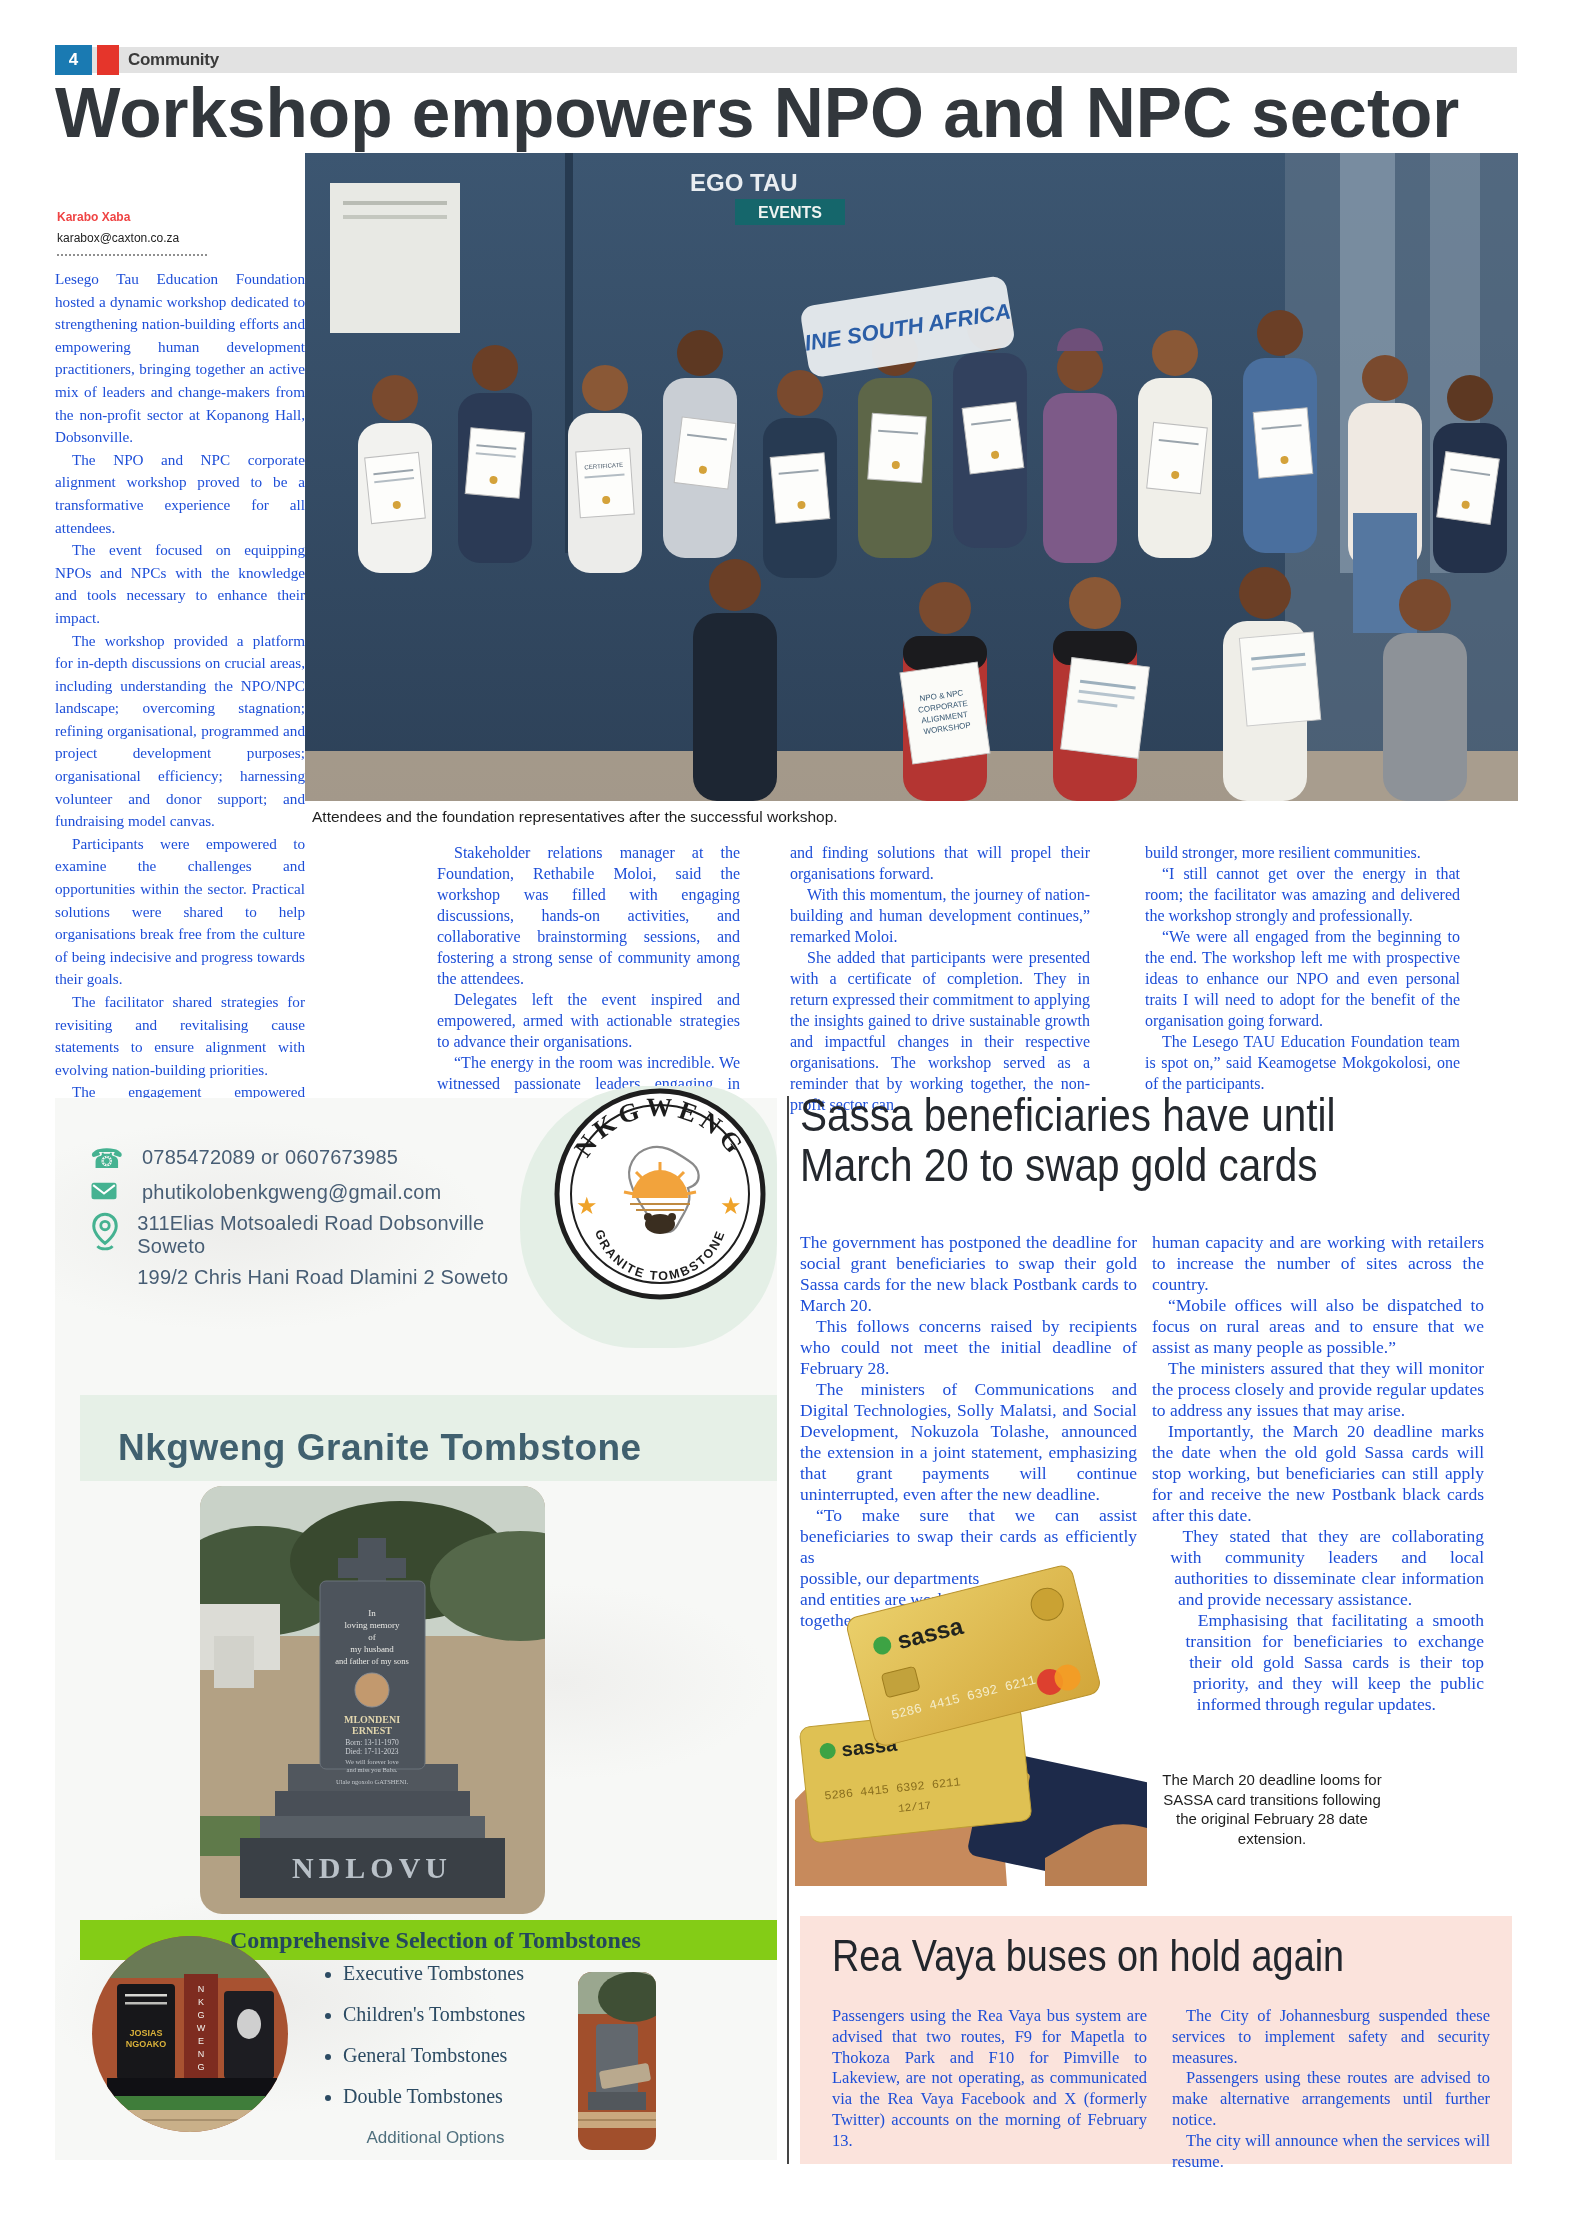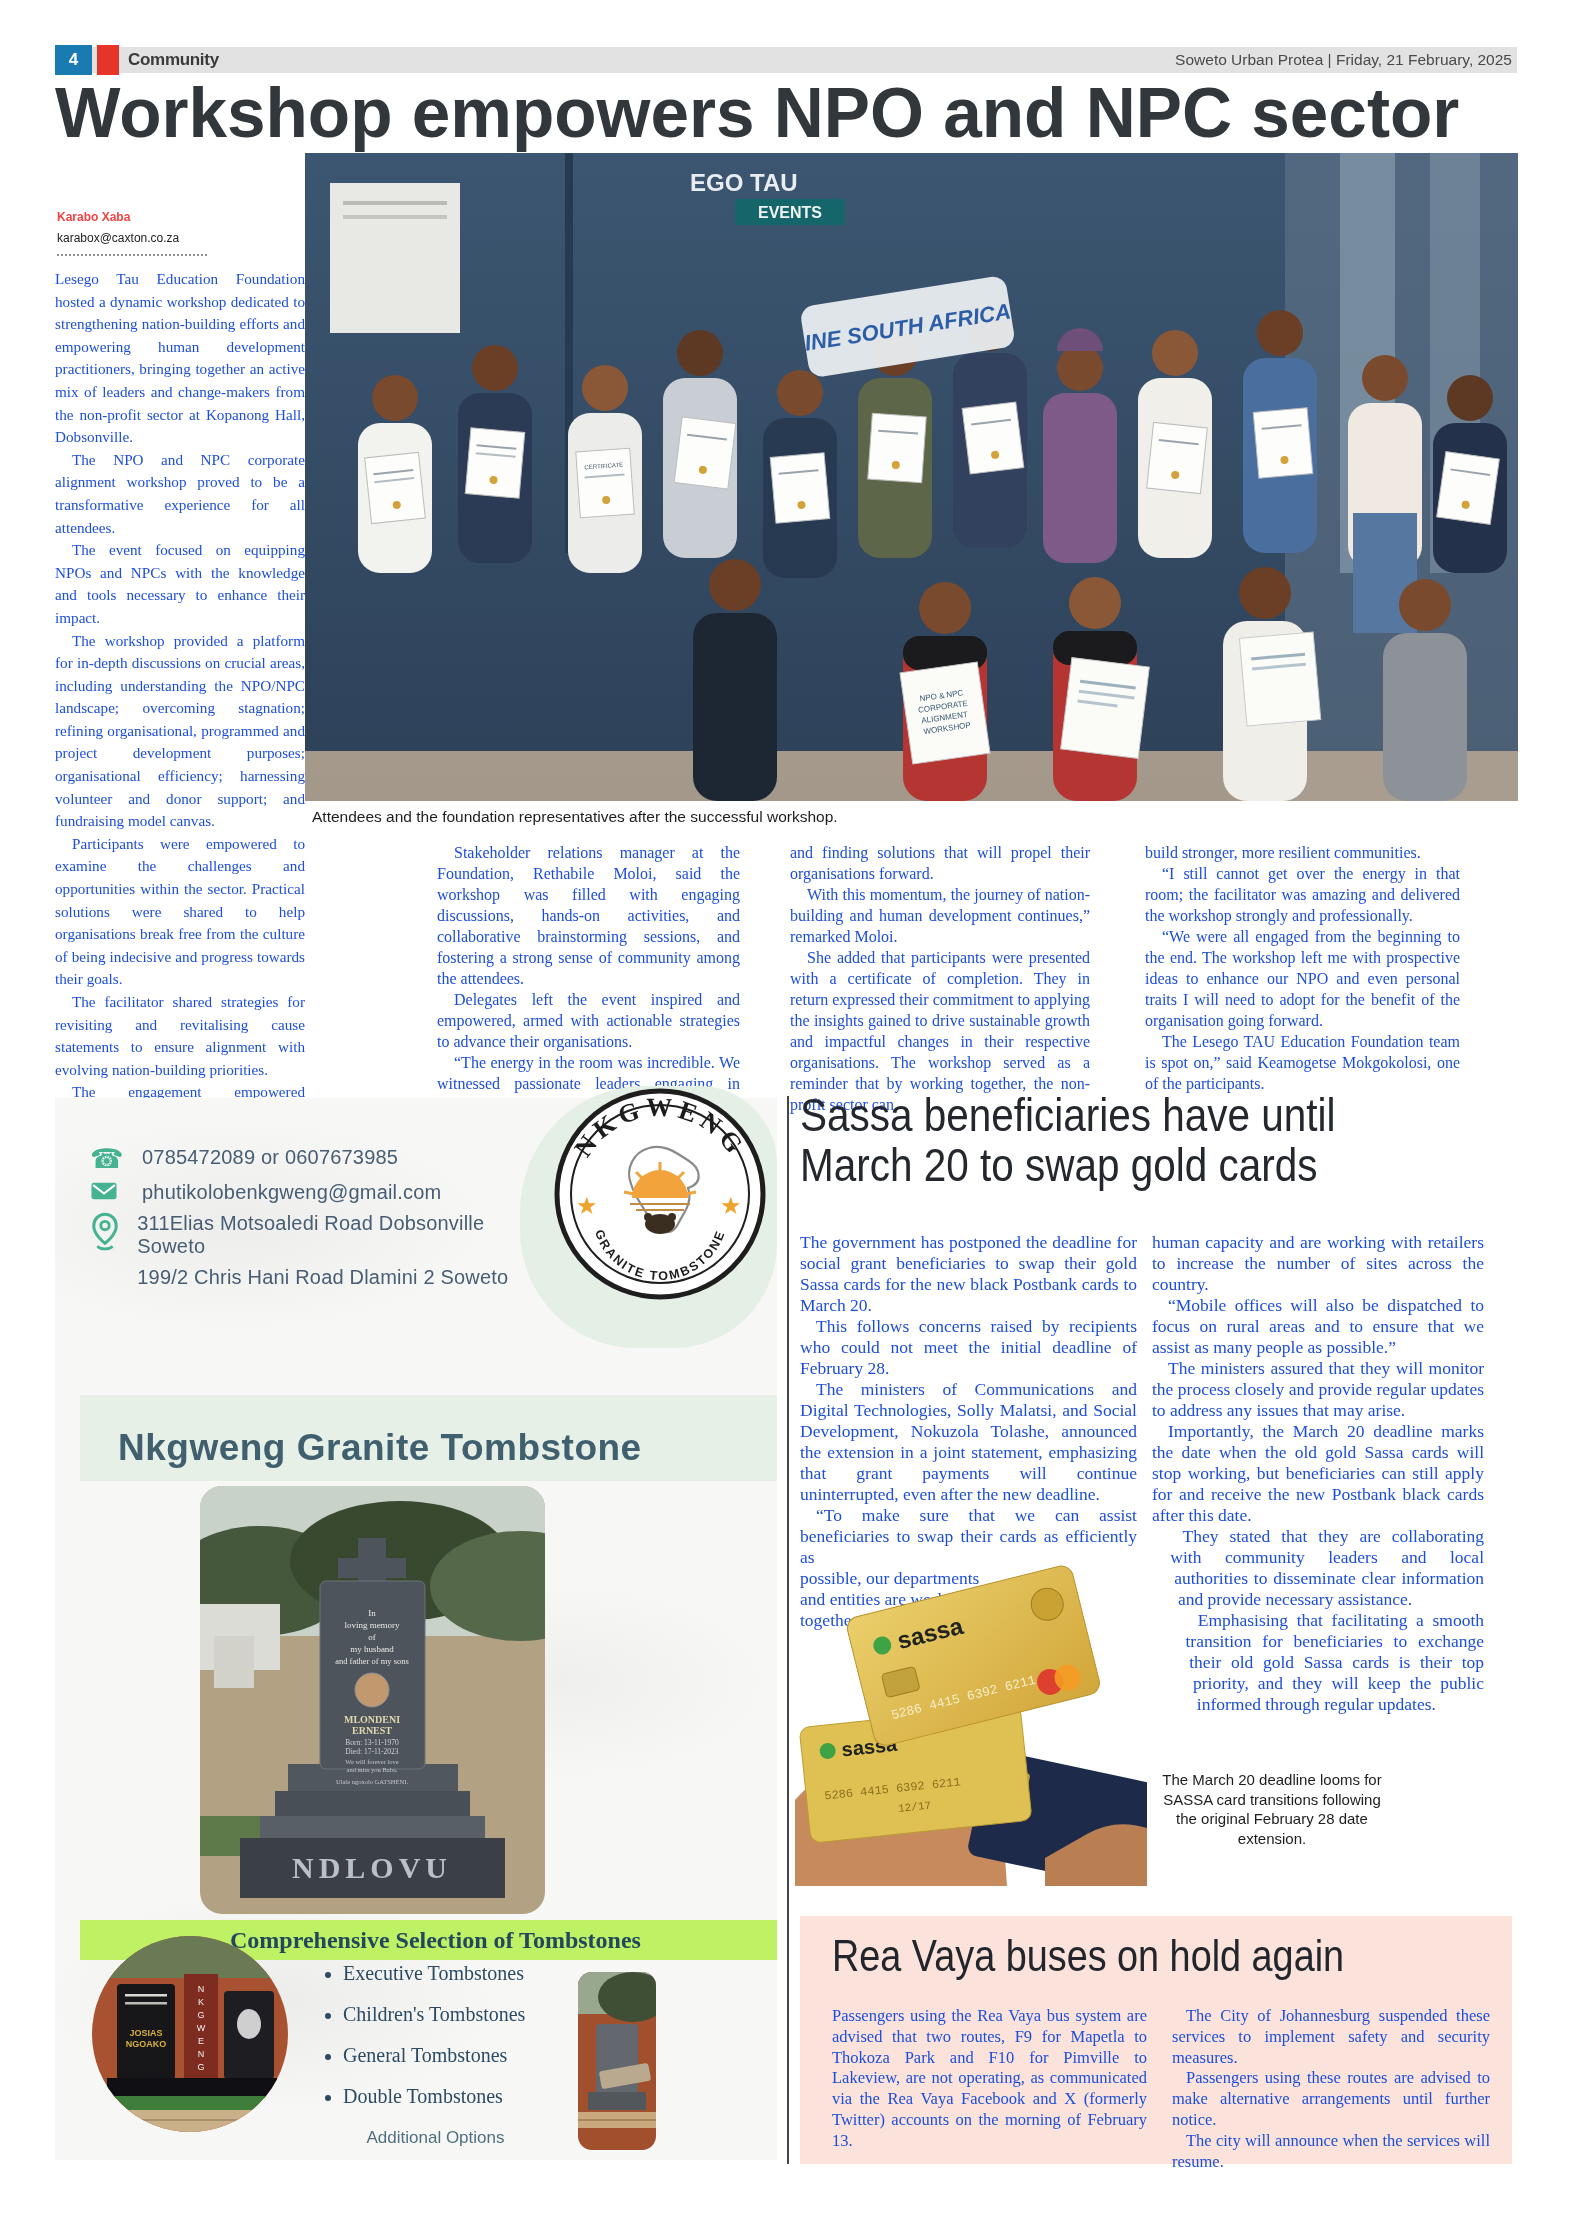--- a/index.html
+++ b/index.html
@@ -37,21 +37,21 @@
     background-image:radial-gradient(ellipse 360px 150px at 25% 12%,#ededeb 0%,rgba(237,237,235,0) 70%),
                      radial-gradient(ellipse 300px 140px at 70% 55%,#efefed 0%,rgba(239,239,237,0) 70%),
                      radial-gradient(ellipse 320px 160px at 30% 85%,#ececea 0%,rgba(236,236,234,0) 70%);}
   .mint-blob{left:520px;top:1086px;width:257px;height:262px;background:#e4efe6;border-radius:48% 30% 40% 45%;}
   .contact-row{display:flex;align-items:flex-start;}
   .contact-text{font-size:20px;color:#475d74;letter-spacing:0.2px;}
   .ad-title-band{left:80px;top:1395px;width:697px;height:86px;background:#e6f0e7;
                  display:flex;align-items:center;}
   .ad-title{padding-left:38px;font-weight:bold;font-size:37px;color:#40606f;letter-spacing:0.5px;margin-top:20px;}
   .ts-photo{left:200px;top:1486px;width:345px;height:428px;border-radius:22px;overflow:hidden;}
-  .sel-band{left:80px;top:1920px;width:697px;height:40px;background:#bef264;display:flex;align-items:center;}
+  .sel-band{left:80px;top:1920px;width:697px;height:40px;background:#84cc16;display:flex;align-items:center;}
   .sel-title{padding-left:150px;font-family:"Liberation Serif",serif;font-weight:bold;
              font-size:24px;color:#24475d;}
   .ts-list{left:325px;top:1962px;width:260px;}
   .ts-item{display:flex;align-items:flex-start;height:41px;font-family:"Liberation Serif",serif;
            font-size:20px;color:#2c4b63;}
   .dot{width:6px;height:6px;border-radius:50%;background:#2c4b63;margin:10px 12px 0 0;flex:none;}
   .ts-additional{left:318px;top:2128px;width:235px;text-align:center;font-size:17px;color:#50707e;}
   .circ-photo{left:92px;top:1936px;width:196px;height:196px;border-radius:50%;overflow:hidden;}
   .small-photo{left:578px;top:1972px;width:78px;height:178px;border-radius:14px;overflow:hidden;}
   
@@ -71,21 +71,20 @@
 </style>
 </head>
 <body>
 
 <div class="page">
 
   <div class="abs hdr-bar"></div>
   <div class="abs pg-num">4</div>
   <div class="abs red-sq"></div>
   <div class="abs hdr-section">Community</div>
-  <div class="abs hdr-right">Soweto Urban Protea | Friday, 21 February, 2025</div>
 
   <div class="abs headline">Workshop empowers NPO and NPC sector</div>
   <div class="abs byline-name">Karabo Xaba</div>
   <div class="abs byline-mail">karabox@caxton.co.za</div>
   <div class="abs byline-rule"></div>
 
   <div class="abs serif col-main">
     <p>Lesego Tau Education Foundation hosted a dynamic workshop dedicated to strengthening nation-building efforts and empowering human development practitioners, bringing together an active mix of leaders and change-makers from the non-profit sector at Kopanong Hall, Dobsonville.</p>
     <p class="ind">The NPO and NPC corporate alignment workshop proved to be a transformative experience for all attendees.</p>
     <p class="ind">The event focused on equipping NPOs and NPCs with the knowledge and tools necessary to enhance their impact.</p>

